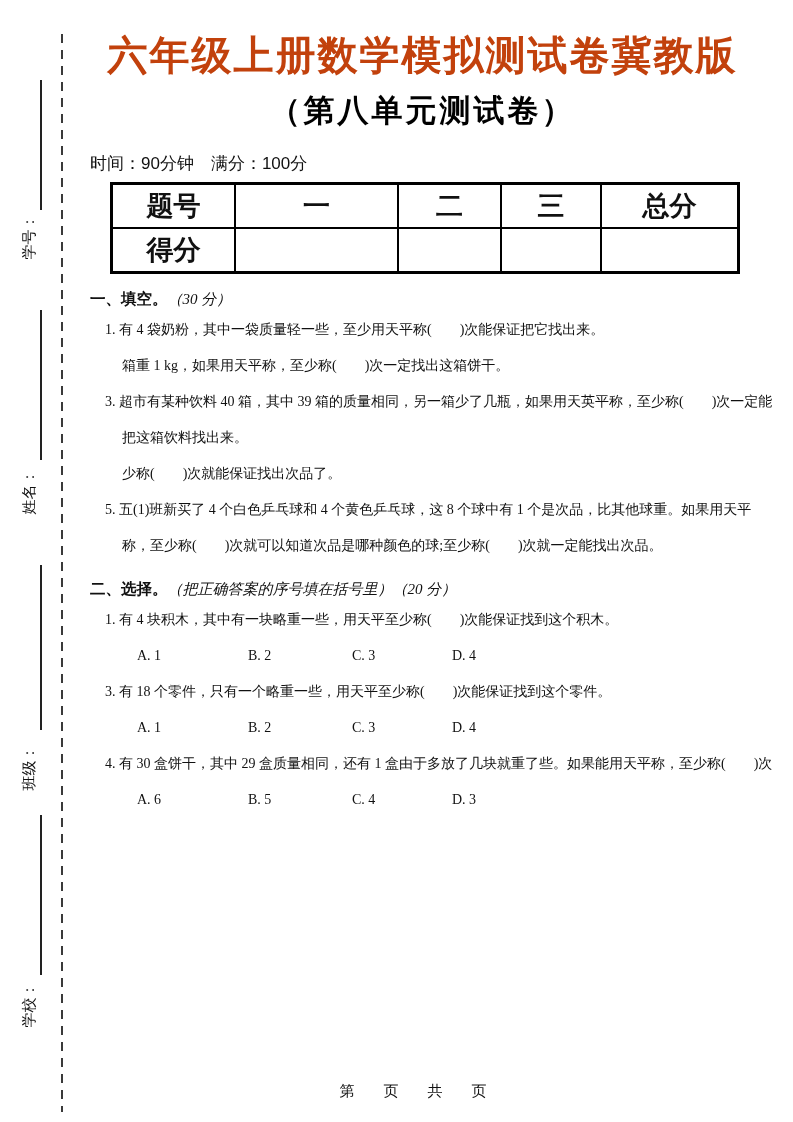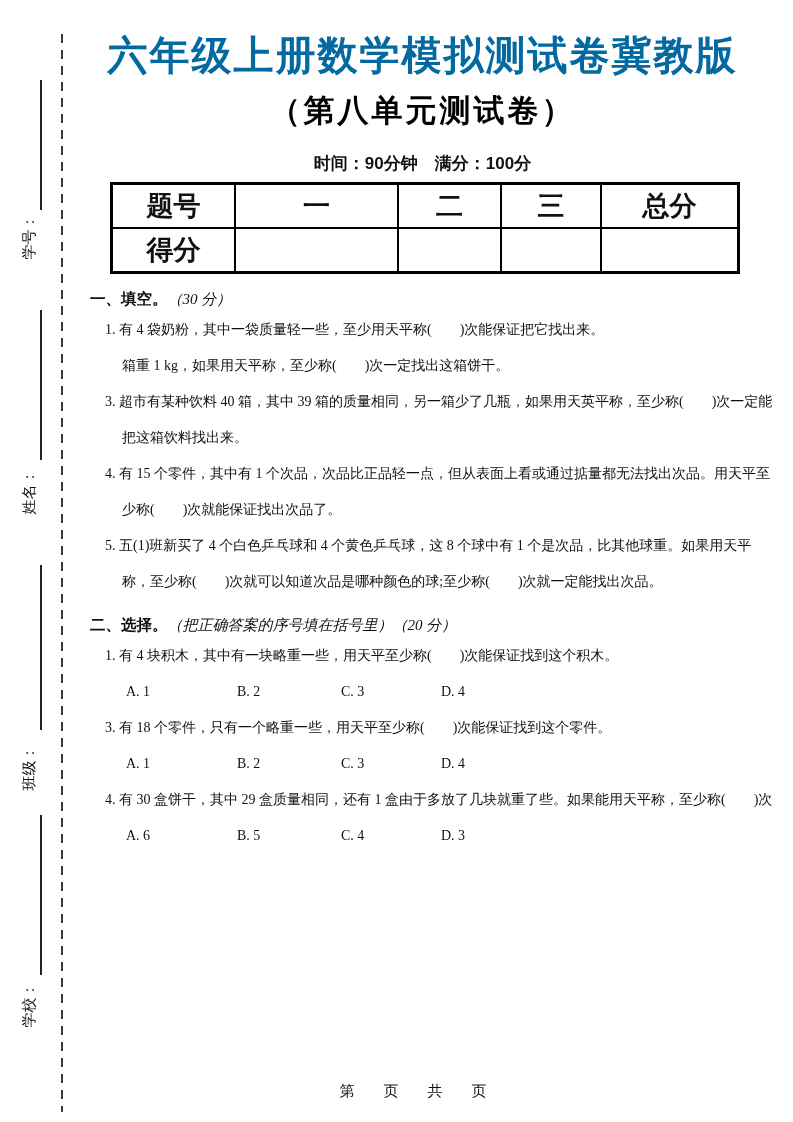--- a/index.html
+++ b/index.html
@@ -30,32 +30,32 @@
   .vl-1{top:229px;}
   .vl-2{top:484px;}
   .vl-3{top:760px;}
   .vl-4{top:997px;}
 
   
   .content{position:absolute;left:90px;right:38px;top:0;}
   .title{
     margin:30px 0 0 0;text-align:center;
     font-family:"Liberation Sans","DejaVu Sans",sans-serif;
-    font-weight:900;font-size:40px;line-height:50px;letter-spacing:2px;color:#0369a1;
+    font-weight:900;font-size:40px;line-height:50px;letter-spacing:2px;color:#c2410c;
     white-space:nowrap;
   }
   .subtitle{
     margin:10px 0 0 0;text-align:center;
     font-family:Liberation Sans, sans-serif;
     font-weight:900;font-size:31px;line-height:42px;letter-spacing:3px;color:#000;
   }
   .exam-info{
-    margin-top:22px;text-align:center;
+    margin-top:22px;text-align:left;
     font-family:"Liberation Sans","DejaVu Sans",sans-serif;
-    font-weight:700;font-size:17px;line-height:20px;white-space:pre;
+    font-weight:400;font-size:17px;line-height:20px;white-space:pre;
   }
 
   table.score{
     border-collapse:collapse;margin:8px 0 0 20px;
     table-layout:fixed;border:3px solid #000;padding-left:20px;
   }
   table.score td{
     border:2px solid #000;height:42px;text-align:center;vertical-align:middle;
     font-weight:700;font-size:27px;font-family:"Liberation Serif","DejaVu Serif",serif;
     padding:0;
@@ -67,21 +67,21 @@
   }
   .sec-heading .kai{font-weight:400;font-style:italic;font-size:15px;}
 
   .ln{
     margin-left:32px;font-size:14px;line-height:36px;white-space:pre;
   }
   .ln.first{text-indent:-17px;}
 
   .options{
     display:grid;grid-template-columns:111px 104px 100px 1fr;
-    margin-left:36px;font-size:14px;line-height:36px;white-space:pre;
+    margin-left:47px;font-size:14px;line-height:36px;white-space:pre;
   }
 
   .page-footer{
     position:absolute;left:78px;right:38px;top:1082px;
     text-align:center;font-size:15px;letter-spacing:7px;white-space:pre;
   }
 </style>
 </head>
 <body>
 
@@ -130,21 +130,20 @@
     <div class="ln first">1. 有 4 袋奶粉，其中一袋质量轻一些，至少用天平称(　　)次能保证把它找出来。</div>
   </div>
   <div>
     <div class="ln">箱重 1 kg，如果用天平称，至少称(　　)次一定找出这箱饼干。</div>
   </div>
   <div>
     <div class="ln first">3. 超市有某种饮料 40 箱，其中 39 箱的质量相同，另一箱少了几瓶，如果用天英平称，至少称(　　)次一定能</div>
     <div class="ln">把这箱饮料找出来。</div>
   </div>
   <div>
-    <div class="ln first">4. 有 15 个零件，其中有 1 个次品，次品比正品轻一点，但从表面上看或通过掂量都无法找出次品。用天平至</div>
     <div class="ln">少称(　　)次就能保证找出次品了。</div>
   </div>
   <div>
     <div class="ln first">5. 五(1)班新买了 4 个白色乒乓球和 4 个黄色乒乓球，这 8 个球中有 1 个是次品，比其他球重。如果用天平</div>
     <div class="ln">称，至少称(　　)次就可以知道次品是哪种颜色的球;至少称(　　)次就一定能找出次品。</div>
   </div>
 
   <h3 class="sec-heading"><span>二、选择。</span><span class="kai">（把正确答案的序号填在括号里）</span><span class="kai">（20 分）</span></h3>
 
   <div>

